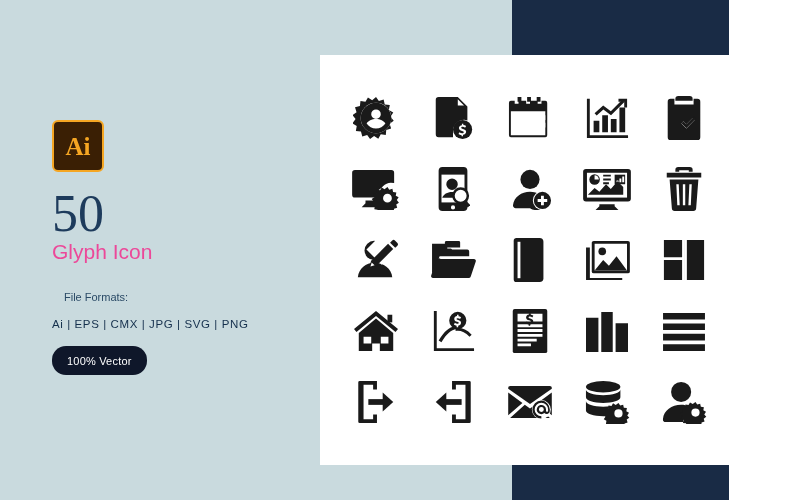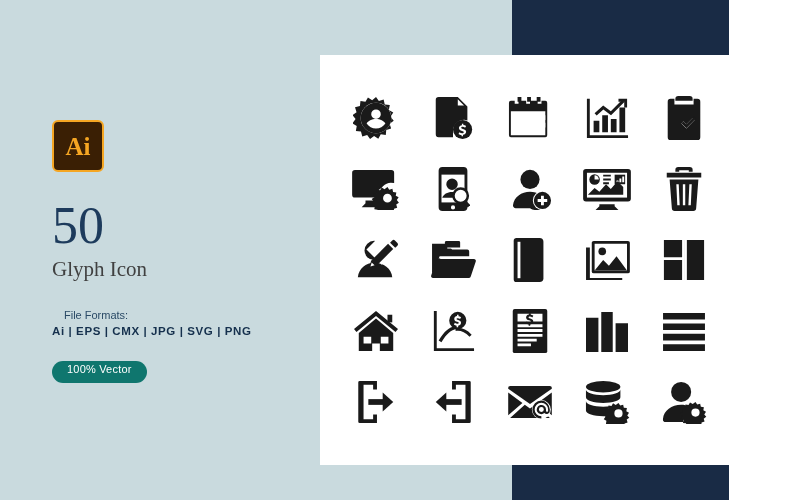--- a/index.html
+++ b/index.html
@@ -53,62 +53,61 @@
   }
   .ai-badge span {
     color: #f5a623;
     font-size: 25px;
     font-weight: bold;
     font-family: "Liberation Serif", serif;
     letter-spacing: 0px;
     line-height: 1;
   }
   .count {
-    margin-top: 28px;
+    margin-top: 16px;
     font-size: 52px;
     color: #1d3b5c;
     font-weight: normal;
     font-family: "Liberation Serif", serif;
     line-height: 1;
   }
   .title {
     margin-top: 4px;
     font-size: 47px;
     color: #1d3b5c;
     font-weight: bold;
     line-height: 1.05;
     letter-spacing: -0.5px;
   }
   .subtitle {
-    margin-top: 6px;
     font-size: 21px;
-    color: #404040;
-    font-family: Liberation Serif, serif;
+    color: #ec4899;
+    font-family: Liberation Sans, sans-serif;
     line-height: 1.1;
   }
   .formats-label {
     margin-top: 28px;
     font-size: 11px;
     color: #2a4a66;
     margin-left: 12px;
   }
   .formats-list {
-    margin-top: 4px;
+    margin-top: 15px;
     font-size: 11.5px;
     color: #15304d;
-    font-weight: bold;
+    font-weight: normal;
     letter-spacing: 0.6px;
   }
   .vector-pill {
-    margin-top: 24px;
+    margin-top: 16px;
     display: inline-block;
-    background: #0f766e;
+    background: #0f172a;
     color: #ffffff;
     font-size: 11px;
-    padding: 2px 15px 8px 15px;
+    padding: 9px 15px 8px 15px;
     border-radius: 14px;
     letter-spacing: 0.2px;
   }
   
   .card {
     position: absolute;
     left: 320px;
     top: 55px;
     width: 420px;
     height: 410px;

